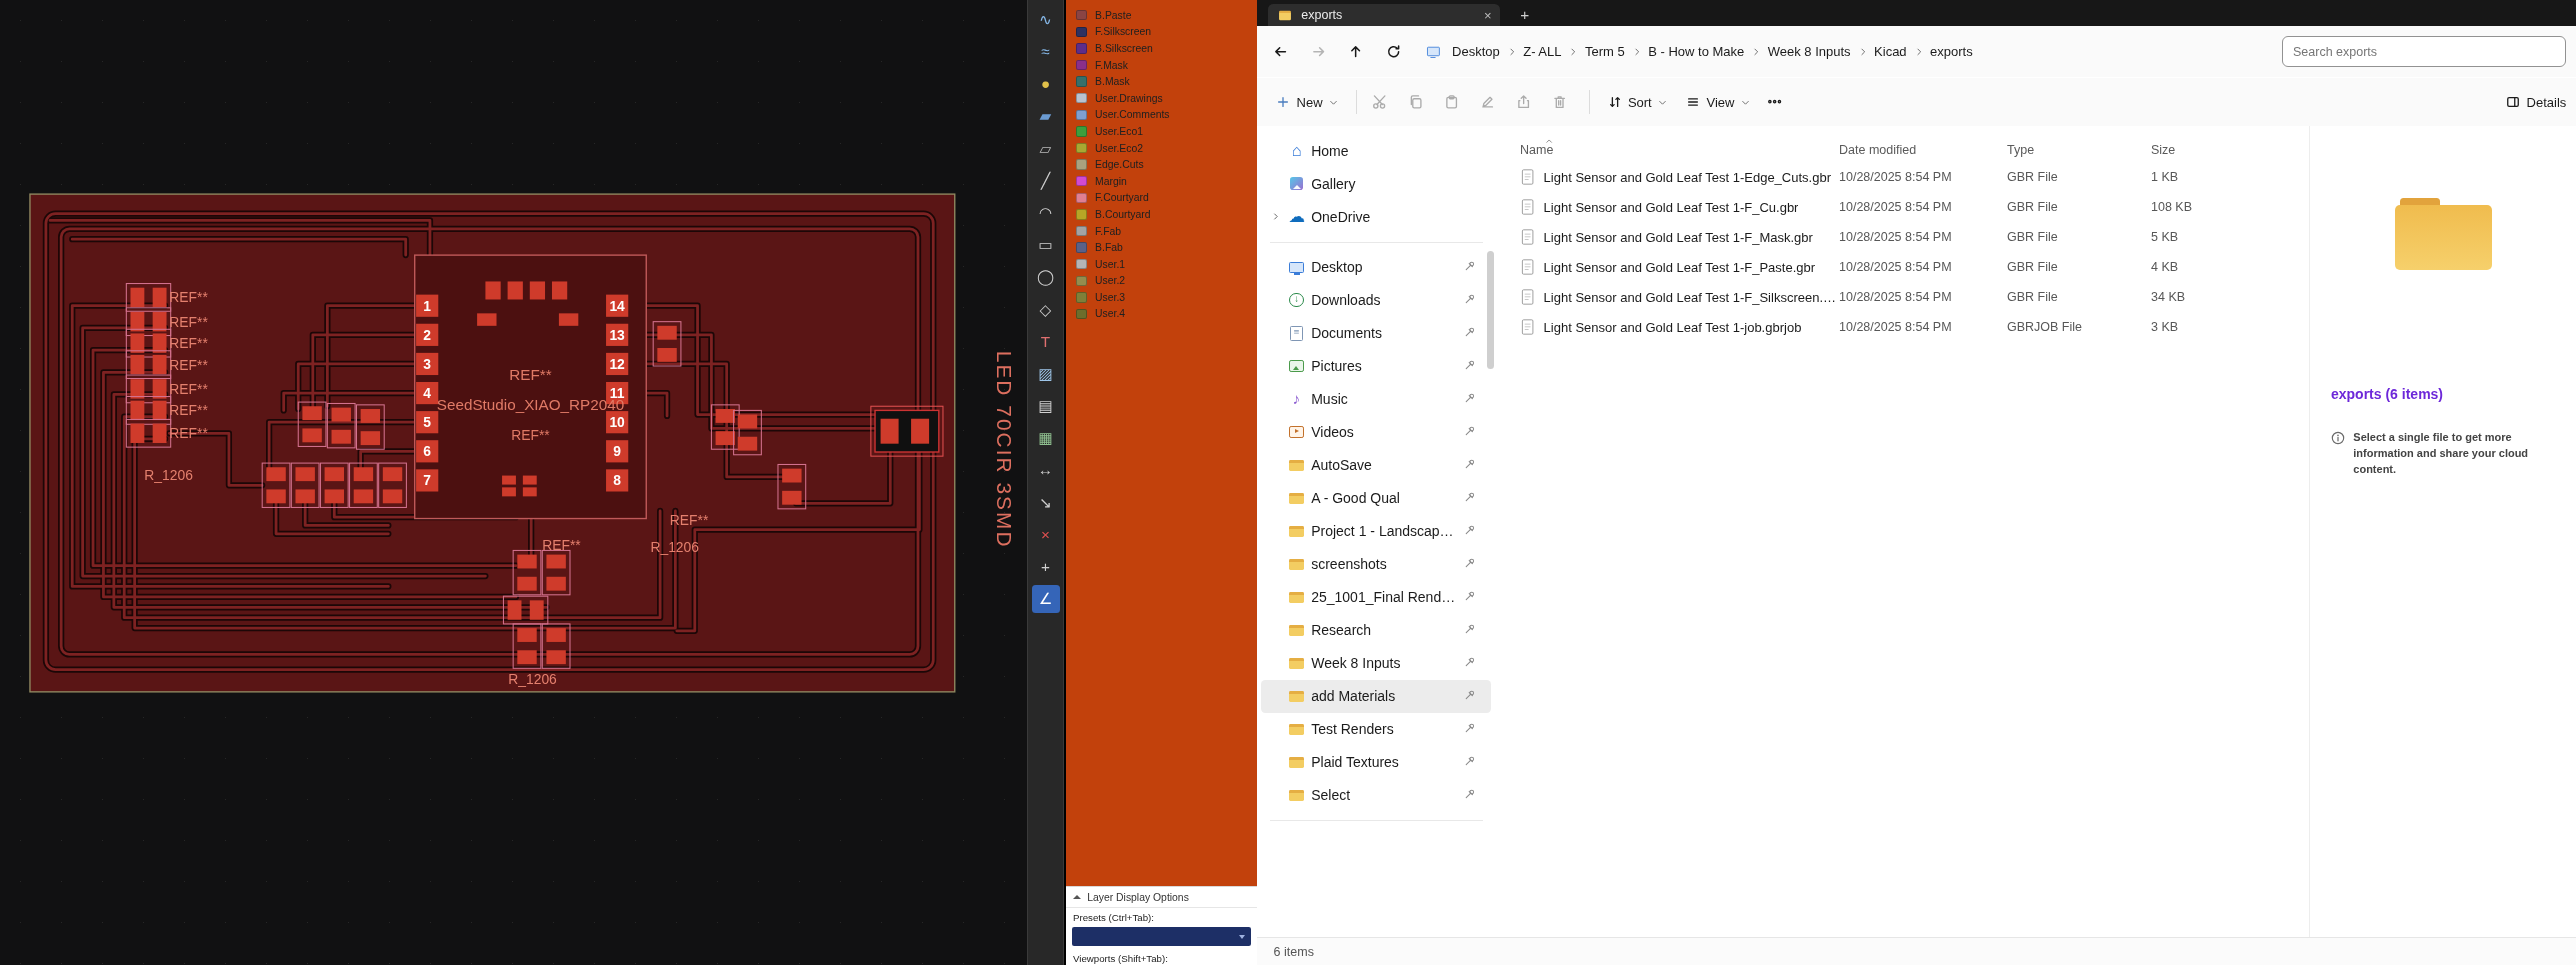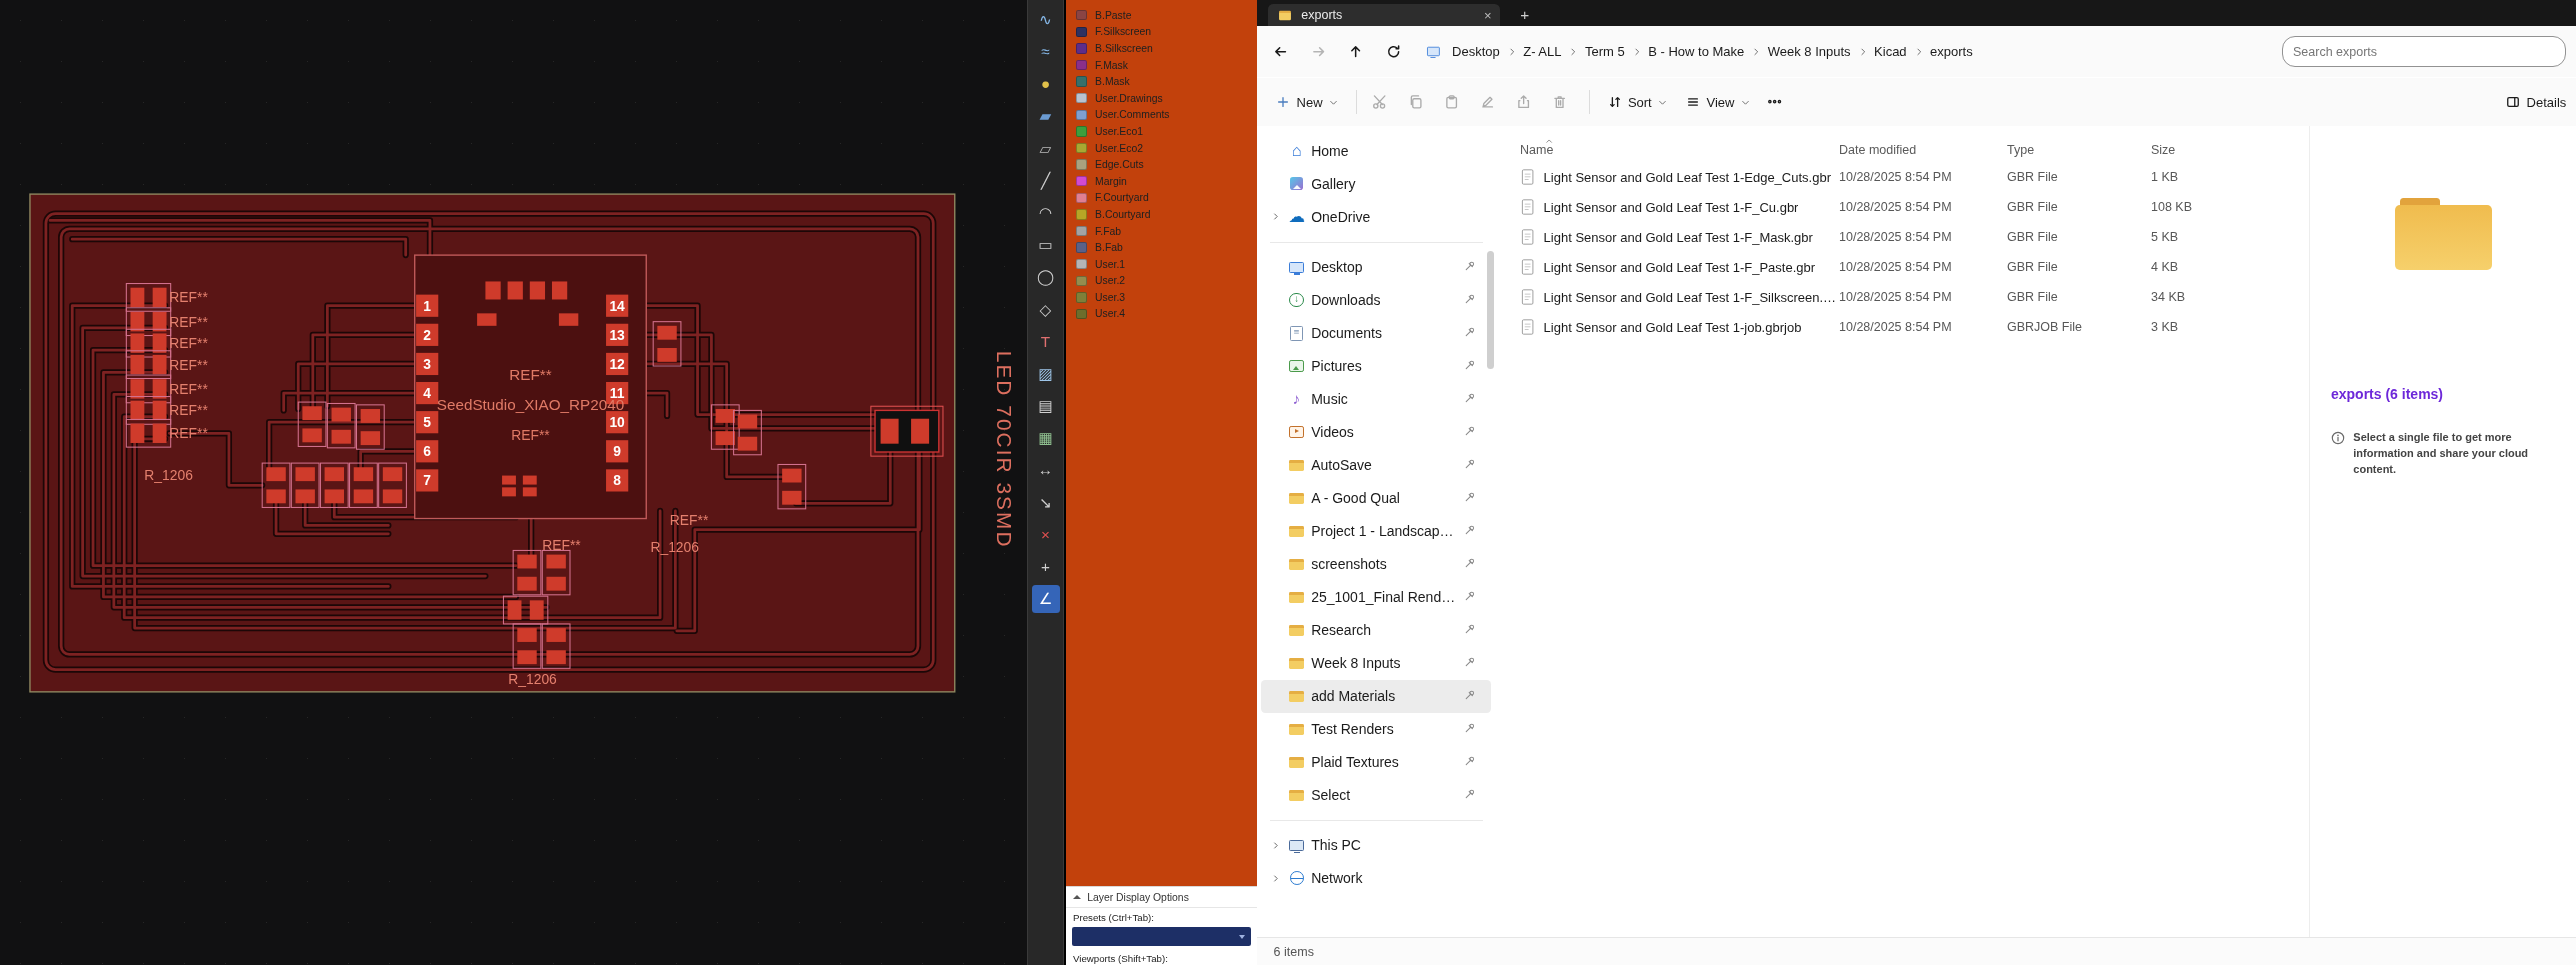--- a/index.html
+++ b/index.html
@@ -62,21 +62,21 @@
     margin-left:9.7px; border-radius:4.2px; color:#191919; }
   .navbtn.disabled { color:#b4b4b4; }
   .navbtn svg { width:15.3px; height:15.3px; stroke:currentColor; fill:none; stroke-width:1.6;
     stroke-linecap:round; stroke-linejoin:round; }
   .crumbbox { display:flex; align-items:center; margin-left:16.6px; height:30.5px; flex:1;
     min-width:0; overflow:hidden; }
   .crumb { display:flex; align-items:center; white-space:nowrap; }
   .ctext { padding:2.8px 5.5px; border-radius:2.8px; font-size:13px; color:#1b1b1b; }
   .csep { width:9.7px; height:9.7px; stroke:#6a6a6a; fill:none; stroke-width:1.6; margin:0 1.4px; }
   .crumb:last-child .csep { display:none; }
-  .searchbox { width:284px; height:30.5px; margin:0 9.7px; border:0.7px solid #929292; border-radius:13px;
+  .searchbox { width:284px; height:30.5px; margin:0 9.7px; border:0.7px solid #929292; border-radius:6px;
     background:#fff; display:flex; align-items:center; flex:none; }
   .searchbox input { border:none; outline:none; width:100%; font-size:12.5px; padding:0 9.7px;
     font-family:inherit; color:#1b1b1b; background:transparent; }
   .searchbox input::placeholder { color:#767676; }
 
   .cmdbar { position:absolute; left:0; top:78px; right:0; height:49px; background:#fafafa;
     border-bottom:0.7px solid #e4e4e4; display:flex; align-items:center; overflow:hidden; }
   .cbtn { display:flex; align-items:center; gap:6.2px; padding:6.2px 9.7px; border-radius:4.2px;
     color:#1b1b1b; font-size:13px; white-space:nowrap; }
   .cbtn svg { width:14px; height:14px; stroke:#1b1b1b; fill:none; stroke-width:1.5;
@@ -983,44 +983,20 @@
               </span>
               <span class="ic folder"></span>
               <span class="side-label">Select</span>
               <span class="pinwrap"><svg viewBox="0 0 16 16">
                   <circle cx="10.5" cy="5.5" r="2.5"></circle>
                   <path d="M8.5 7.5 3 13M7 4.5l4.5 4.5"></path>
                 </svg></span>
             </div>
           </div>
         <div class="side-sep"></div>
-        <div>
-
-            <div class="side-item chev">
-              <span class="chevwrap">
-                <svg viewBox="0 0 16 16">
-                  <path d="M6 3l5 5-5 5"></path>
-                </svg>
-              </span>
-              <span class="ic thispc"></span>
-              <span class="side-label">This PC</span>
-
-            </div>
-
-            <div class="side-item chev">
-              <span class="chevwrap">
-                <svg viewBox="0 0 16 16">
-                  <path d="M6 3l5 5-5 5"></path>
-                </svg>
-              </span>
-              <span class="ic network"></span>
-              <span class="side-label">Network</span>
-
-            </div>
-          </div>
         <div class="side-scrollthumb"></div>
       </div>
 
       <div class="filelist">
         <div class="fhead">
           <span class="sortcaret"><svg viewBox="0 0 16 12">
                 <path d="M3 10l5-5 5 5"></path>
               </svg></span>
           <span class="col-name">Name</span>
           <span class="col-date">Date modified</span>

